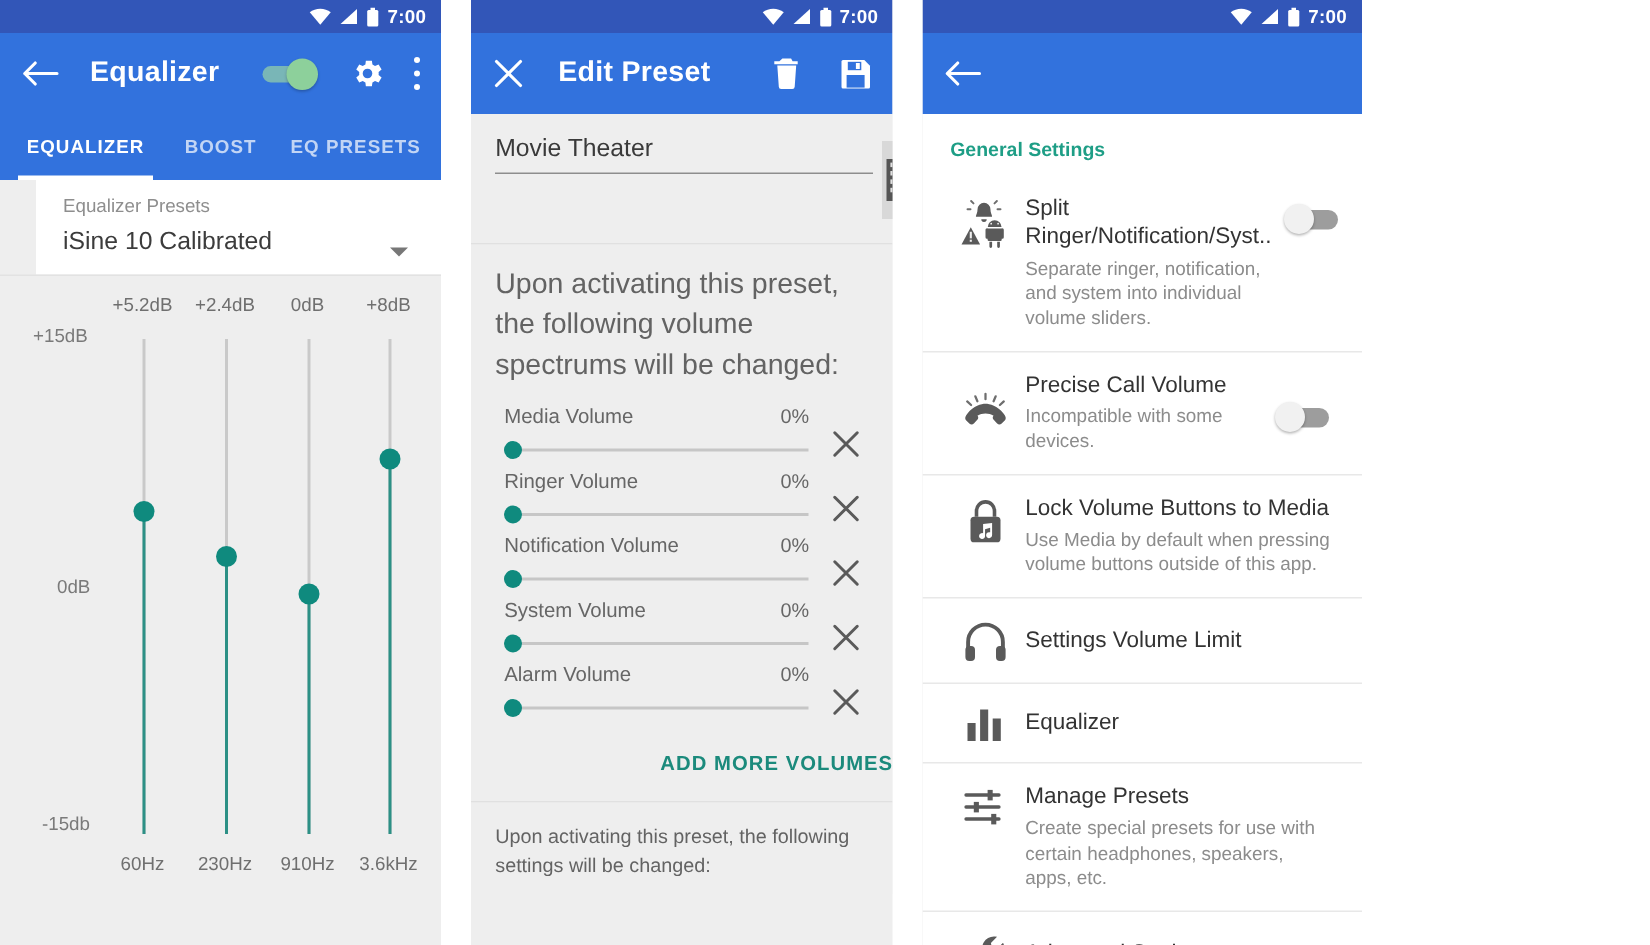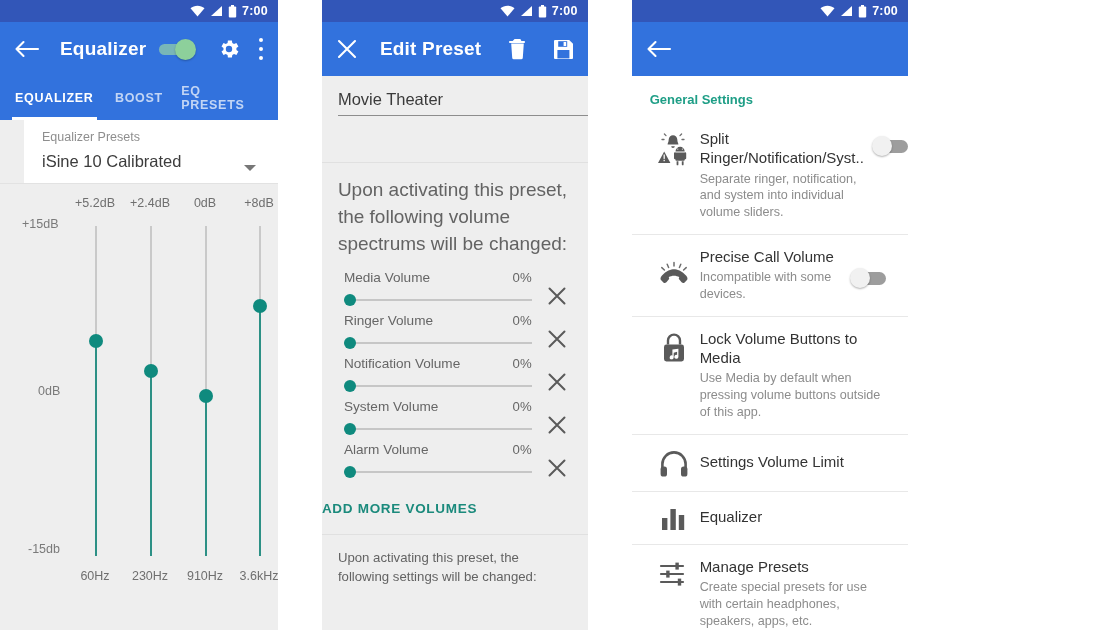--- a/index.html
+++ b/index.html
@@ -2,21 +2,21 @@
 <html><head>
 <meta charset="utf-8">
 <style>
   html,body{margin:0;padding:0;background:#ffffff;}
   body{
     width:1100px;height:630px;
     font-family:"Liberation Sans","DejaVu Sans",sans-serif;
     overflow:hidden;
     -webkit-font-smoothing:antialiased;
   }
-  .screens{display:flex;width:908px;height:630px;background:#fff;gap:12px;}
+  .screens{display:flex;width:908px;height:630px;background:#fff;}
   .phone{position:relative;height:630px;overflow:hidden;background:#eeeeee;}
   .p1{width:366px;}
   .gap{width:20px;background:#fff;height:630px;flex:0 0 20px;}
   .p2{width:350px;}
   .p3{width:364px;}
 
   
   .statusbar{
     height:22px;background:#3256b8;display:flex;align-items:center;
     justify-content:flex-end;padding:0 10px;box-sizing:border-box;gap:5px;
@@ -84,21 +84,21 @@
   .vol-list{background:#eeeeee;padding:0 0 4px 0;}
   .vol-item{padding:4px 14px 2px 22px;display:flex;align-items:flex-start;}
   .vol-main{flex:1;}
   .vol-head{display:flex;justify-content:space-between;align-items:baseline;padding-right:8px;}
   .vol-name{color:#666;font-size:13.6px;}
   .vol-pct{color:#666;font-size:13.2px;}
   .vol-track{position:relative;height:14px;margin-top:8px;margin-right:8px;}
   .vol-line{position:absolute;left:0;right:0;top:6px;height:2px;background:#c6c6c6;}
   .vol-knob{position:absolute;left:0;top:1px;width:12px;height:12px;border-radius:50%;background:#0f8a7e;}
   .vol-x{width:34px;display:flex;align-items:center;justify-content:center;padding-top:16px;cursor:pointer;}
-  .addmore{text-align:left;color:#1b8a7c;font-size:13.5px;font-weight:bold;letter-spacing:.7px;padding:16px 0 18px 0;background:#eeeeee;cursor:pointer;}
+  .addmore{text-align:right;color:#1b8a7c;font-size:13.5px;font-weight:bold;letter-spacing:.7px;padding:16px 0 18px 0;background:#eeeeee;cursor:pointer;}
   .p2-foot{color:#636363;font-size:13.2px;line-height:1.42;padding:14px 16px 10px 16px;background:#eeeeee;}
 
   
   .p3body{background:#fff;height:576px;}
   .sect-head{color:#1e9e86;font-size:13px;font-weight:bold;padding:16px 18px 10px 18px;}
   .srow{display:flex;align-items:flex-start;padding:13px 14px 13px 16px;cursor:pointer;}
   .srow.center{align-items:center;}
   .sicon-wrap{width:52px;flex:0 0 52px;display:flex;align-items:center;justify-content:center;padding-top:2px;}
   .stext{flex:1;padding-right:6px;}
   .s-title{color:#333;font-size:15px;line-height:1.25;}

